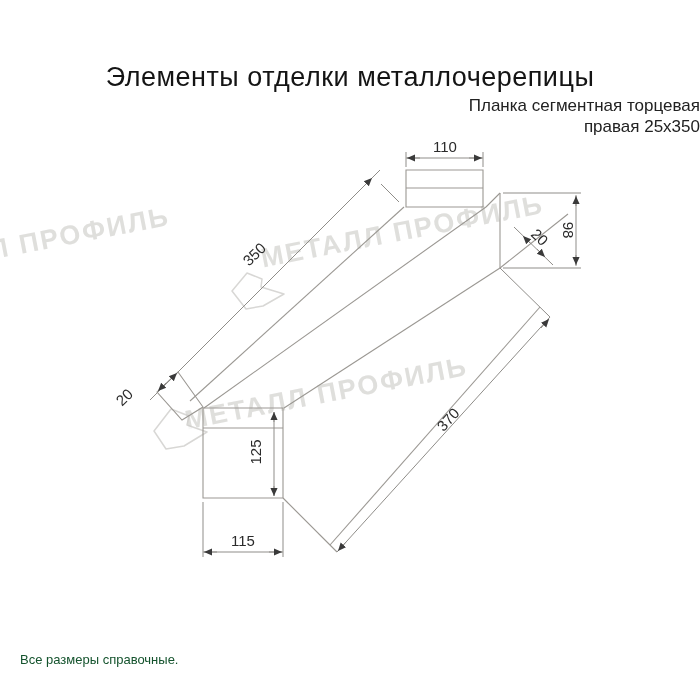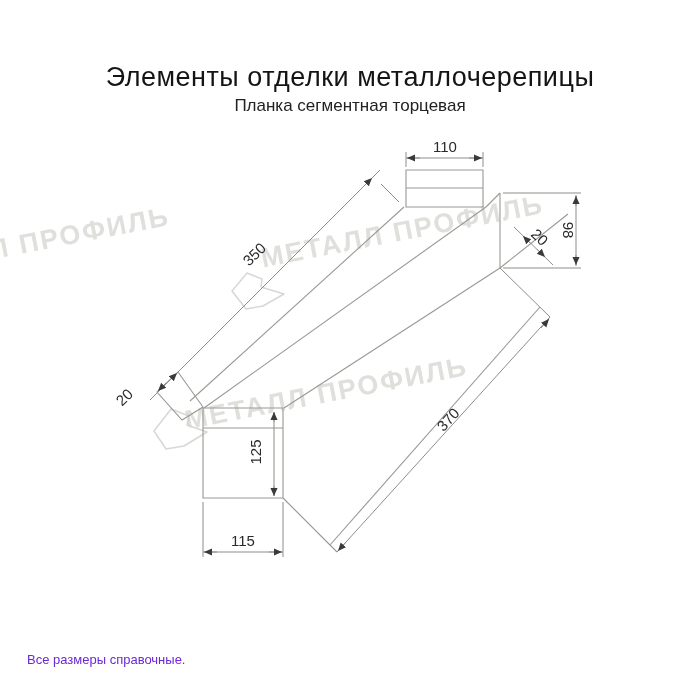--- a/index.html
+++ b/index.html
@@ -1,34 +1,35 @@
 <!DOCTYPE html>
 <html><head>
 <meta charset="utf-8">
 <style>
   html,body{margin:0;padding:0;background:#ffffff;}
   body{width:700px;height:700px;position:relative;overflow:hidden;
        font-family:"Liberation Sans", sans-serif;color:#1c1c1c;}
   .page-title{position:absolute;top:24px;left:0;width:700px;text-align:center;
        font-size:27px;letter-spacing:.5px;color:#141414;margin-top:38px;}
-  .product-name{position:absolute;top:95px;left:0;width:700px;text-align:center;
+  .product-name{position:absolute;top:95px;left:0;width:700px;text-align:right;
        font-size:17px;line-height:21px;color:#222;}
   .drawing-wrap{position:absolute;left:0;top:0;width:700px;height:700px;}
-  .footer-notes{position:absolute;left:27px;top:650px;font-size:13px;line-height:19px;color:#6d28d9;}
+  .footer-notes{position:absolute;left:20px;top:650px;font-size:13px;line-height:19px;color:#14532d;}
   svg text{font-family:"Liberation Sans", sans-serif;}
   .dimtxt{fill:#2b2b2b;font-size:15px;}
   .wmtxt{fill:#c6c5c1;font-size:27px;font-weight:bold;letter-spacing:2px;opacity:.55;}
 </style>
 </head>
 <body>
 
 <div class="page-title">Элементы отделки металлочерепицы</div>
 
 <div class="product-name">
   <div>Планка сегментная торцевая</div>
+  <div>правая 25x350</div>
 </div>
 
 <div class="drawing-wrap">
 <svg width="700" height="700" viewBox="0 0 700 700" xmlns="http://www.w3.org/2000/svg">
   <defs>
     <marker id="arr" viewBox="0 0 10 10" refX="9" refY="5" markerWidth="9" markerHeight="9" orient="auto" markerUnits="strokeWidth">
       <path d="M0,1 L9,5 L0,9 z" fill="#3a3a3a"></path>
     </marker>
   </defs>
 

